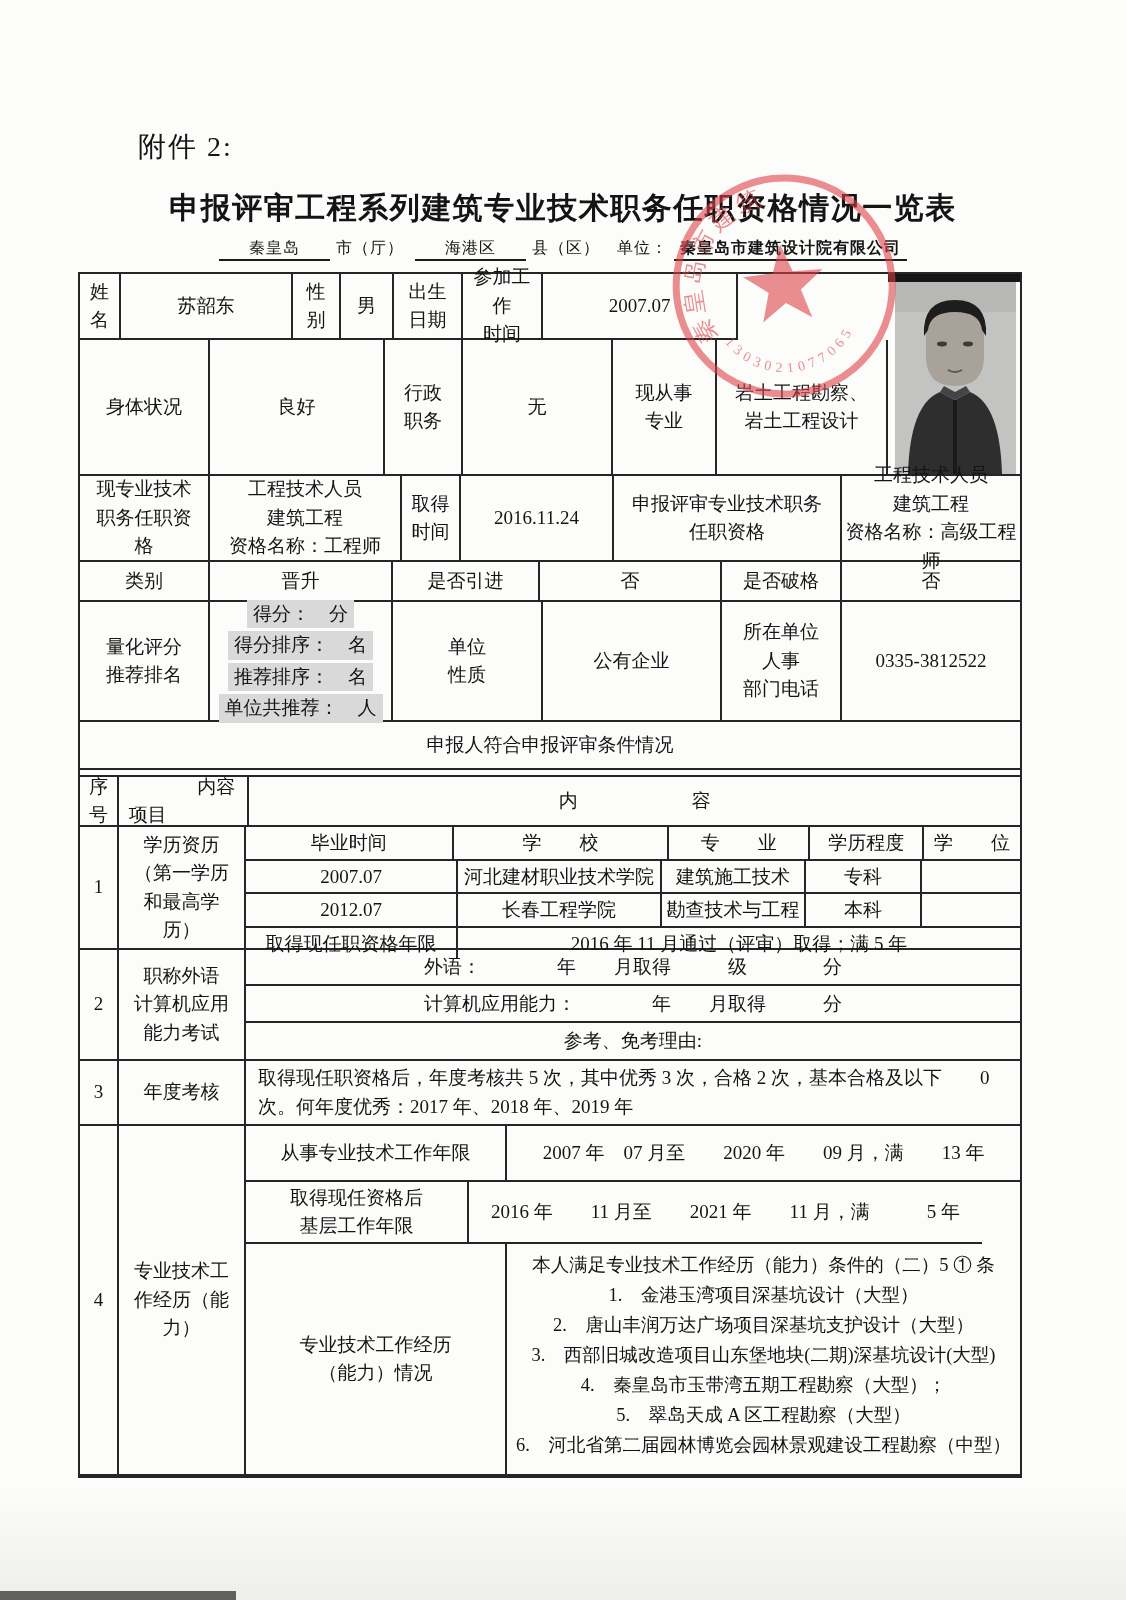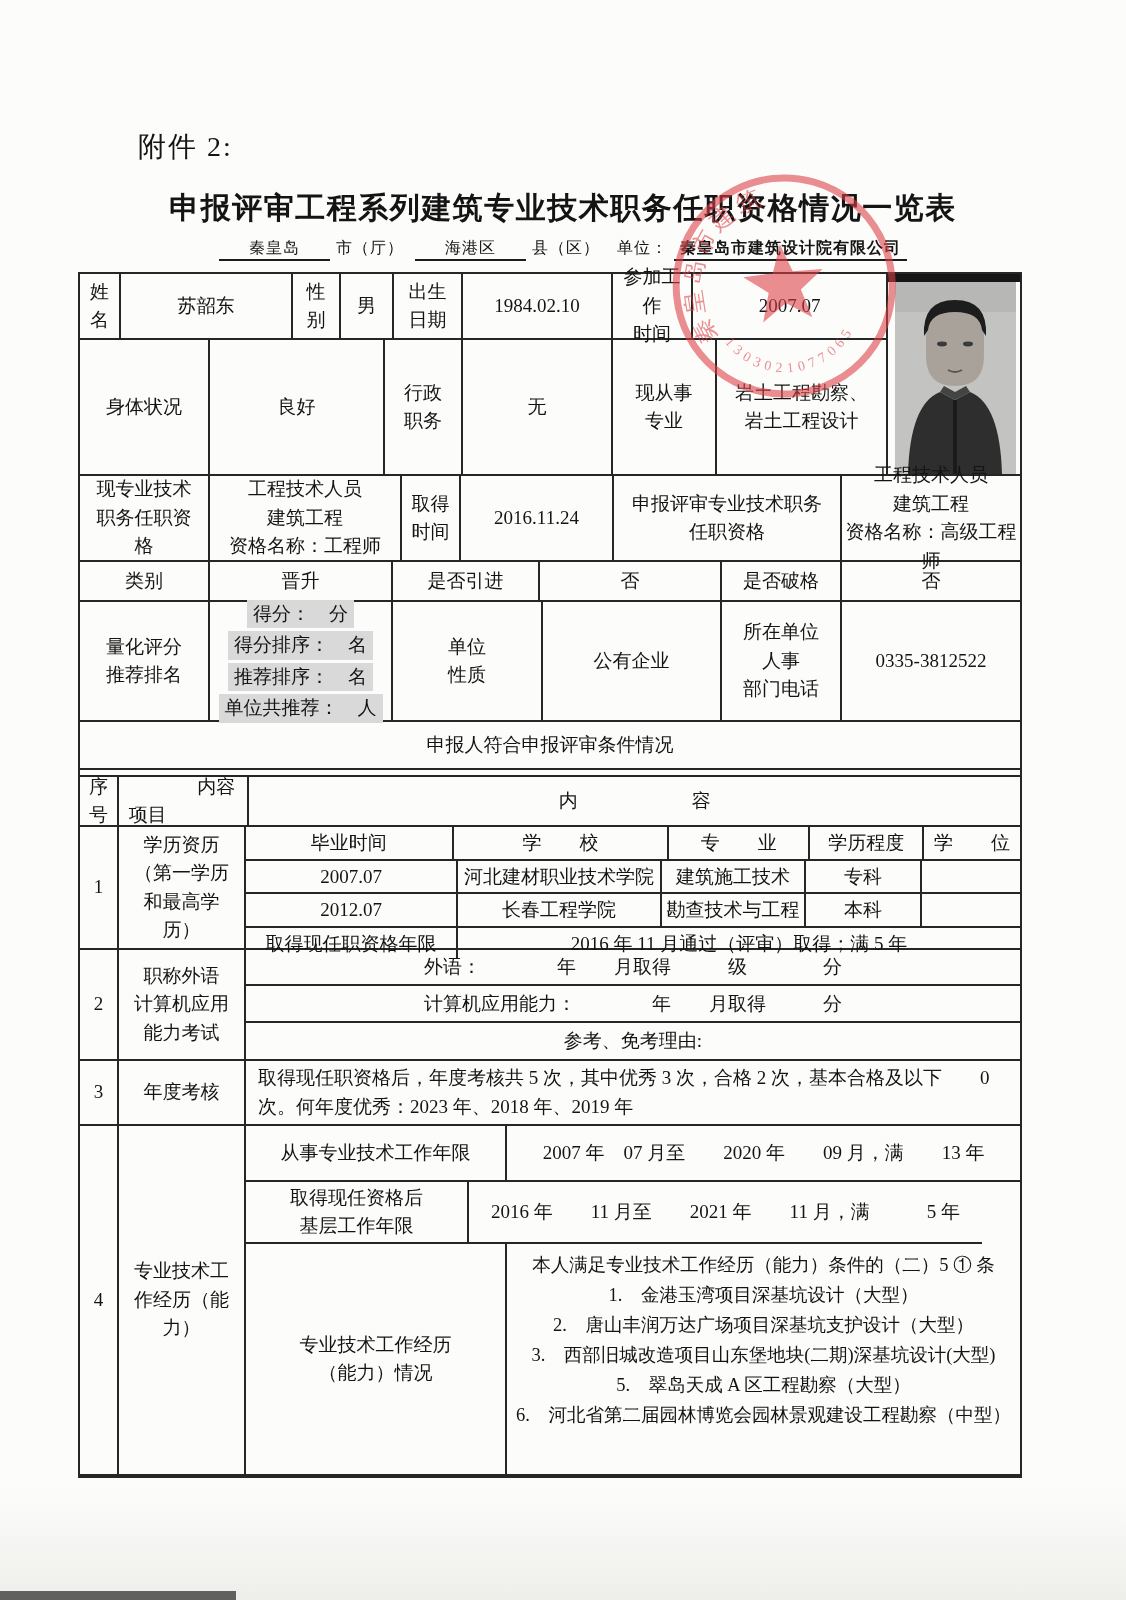--- a/index.html
+++ b/index.html
@@ -60,21 +60,20 @@
       <div class="topleft">
         <div class="r" style="height:66px">
           <div class="c ml" style="width:41px">姓
 名</div>
           <div class="c" style="width:172px">苏韶东</div>
           <div class="c ml" style="width:48px">性
 别</div>
           <div class="c" style="width:53px">男</div>
           <div class="c ml" style="width:69px">出生
 日期</div>
-          <div class="c" style="width:150px">1984.02.10</div>
           <div class="c ml" style="width:80px">参加工作
 时间</div>
           <div class="c" style="width:195px">2007.07</div>
         </div>
         <div class="r" style="height:136px">
           <div class="c" style="width:130px">身体状况</div>
           <div class="c" style="width:175px">良好</div>
           <div class="c ml" style="width:78px">行政
 职务</div>
           <div class="c" style="width:150px">无</div>
@@ -213,21 +212,21 @@
         <div class="sr">
             <div class="sc last leftal" style="width:774px">参考、免考理由:</div>
           </div>
       </div>
     </div>
 
     <div class="r" style="height:65px">
       <div class="c" style="width:39px">3</div>
       <div class="c" style="width:127px">年度考核</div>
       <div class="c last ml leftal" style="width:774px">取得现任职资格后，年度考核共 5 次，其中优秀 3 次，合格 2 次，基本合格及以下　　0
-次。何年度优秀：2023 年、2018 年、2019 年</div>
+次。何年度优秀：2017 年、2018 年、2019 年</div>
     </div>
 
     <div class="r" style="height:350px">
       <div class="c" style="width:39px">4</div>
       <div class="c ml" style="width:127px">专业技术工
 作经历（能
 力）</div>
       <div class="c last subcol" style="width:774px">
         <div class="sr" style="flex:0 0 56px;">
           <div class="sc leftal" style="width:261px">从事专业技术工作年限</div>
@@ -239,20 +238,21 @@
           <div class="sc last" style="width:513px">2016 年　　11 月至　　2021 年　　11 月，满　　　5 年</div>
         </div>
         <div class="sr" style="flex:1;">
           <div class="sc ml" style="width:261px">专业技术工作经历
 （能力）情况</div>
           <div class="sc last leftal explist" style="width:513px;justify-content:flex-start;padding-top:6px;">
             <div>本人满足专业技术工作经历（能力）条件的（二）5 ① 条</div>
             <div>1.　金港玉湾项目深基坑设计（大型）</div>
             <div>2.　唐山丰润万达广场项目深基坑支护设计（大型）</div>
             <div>3.　西部旧城改造项目山东堡地块(二期)深基坑设计(大型)</div>
+            <div>4.　秦皇岛市玉带湾五期工程勘察（大型）；</div>
             <div>5.　翠岛天成 A 区工程勘察（大型）</div>
             <div>6.　河北省第二届园林博览会园林景观建设工程勘察（中型）</div>
           </div>
         </div>
       </div>
     </div>
 
   </div>
 
   <svg class="seal" width="252" height="252" viewBox="0 0 252 252">

